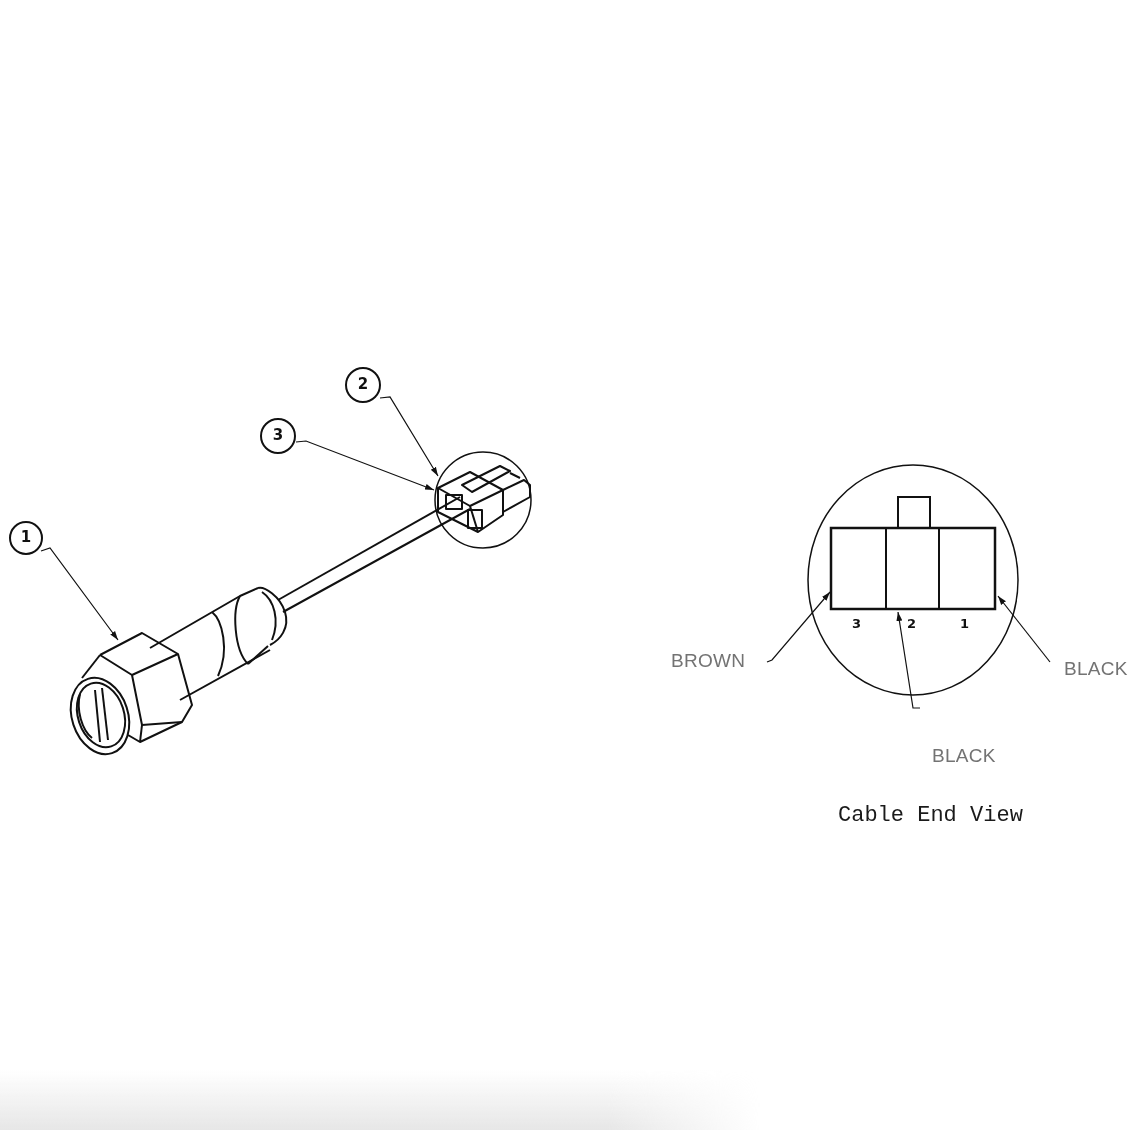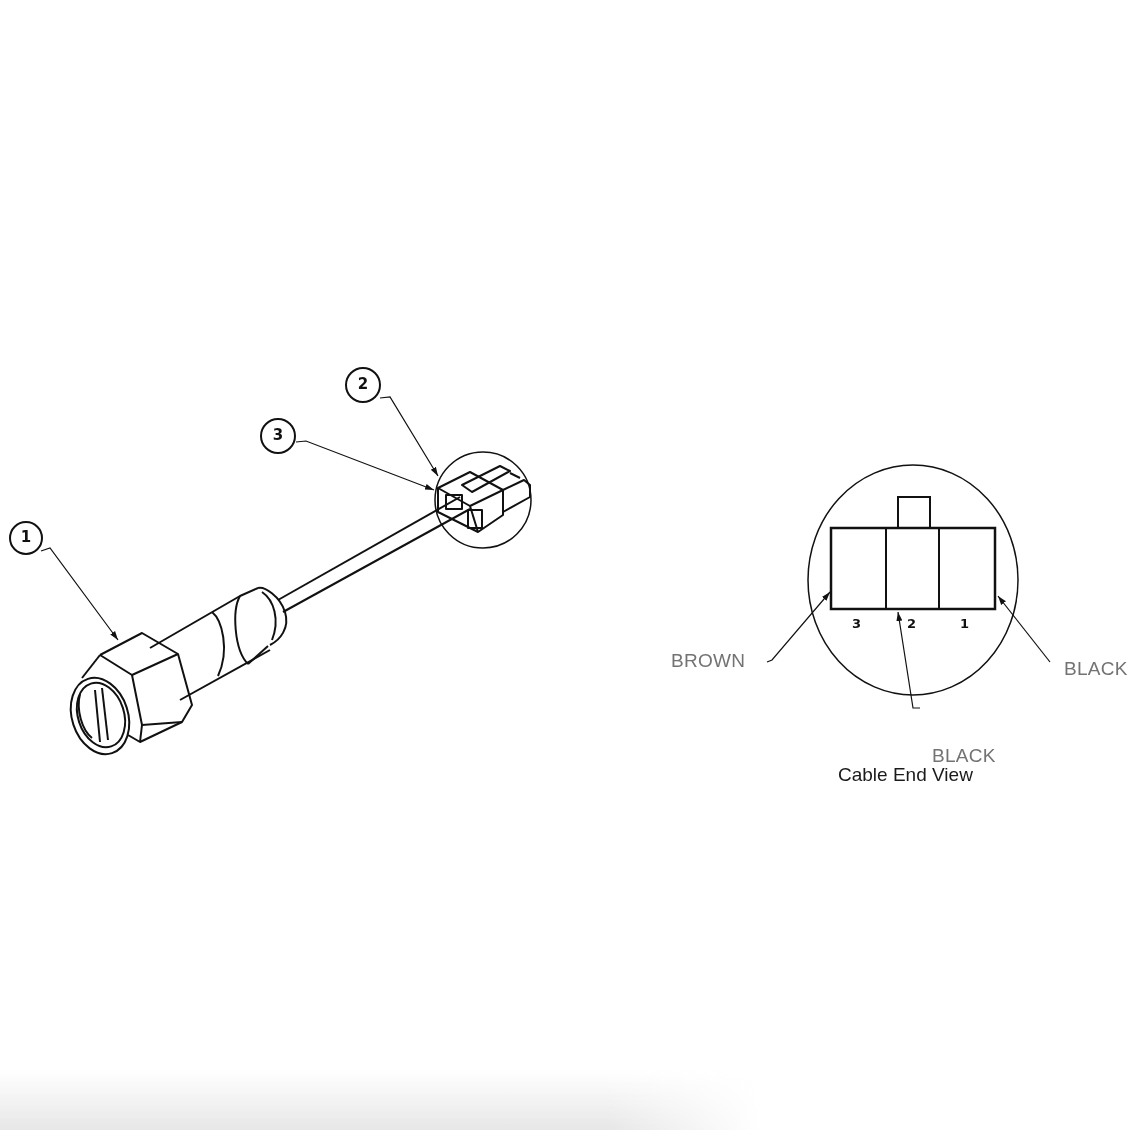--- a/index.html
+++ b/index.html
@@ -1,19 +1,19 @@
 <!DOCTYPE html>
 <html><head>
   <meta charset="utf-8">
   <style>
     html, body { margin: 0; padding: 0; background: #ffffff; }
     body { width: 1130px; height: 1130px; position: relative; overflow: hidden; font-family: "Liberation Sans", sans-serif; }
     #canvas { position: absolute; left: 0; top: 0; width: 1130px; height: 1130px; }
     .label { position: absolute; color: #737373; font-family: "Liberation Sans", sans-serif; font-size: 19px; letter-spacing: 0.3px; white-space: nowrap; }
-    .caption { position: absolute; color: #1a1a1a; font-family: Liberation Sans, sans-serif; font-size: 19px; white-space: nowrap; }
+    .caption { position: absolute; color: #1a1a1a; font-family: Liberation Mono, monospace; font-size: 22px; white-space: nowrap; margin-top: 39px; }
     .pin-num { position: absolute; color: #111; font-family: "DejaVu Sans", sans-serif; font-size: 13px; font-weight: bold; }
     .balloon-num { position: absolute; font-family: "DejaVu Sans", sans-serif; font-size: 15px; font-weight: bold; color: #111; text-align: center; width: 36px; }
     .footer-shadow { position: absolute; left: 0; top: 1070px; width: 760px; height: 60px;
       background: linear-gradient(to bottom, rgba(255,255,255,0), rgba(228,228,228,0.9));
       -webkit-mask-image: linear-gradient(to right, #000 80%, transparent 100%);
       mask-image: linear-gradient(to right, #000 80%, transparent 100%); }
   </style>
 </head>
 <body>
 

